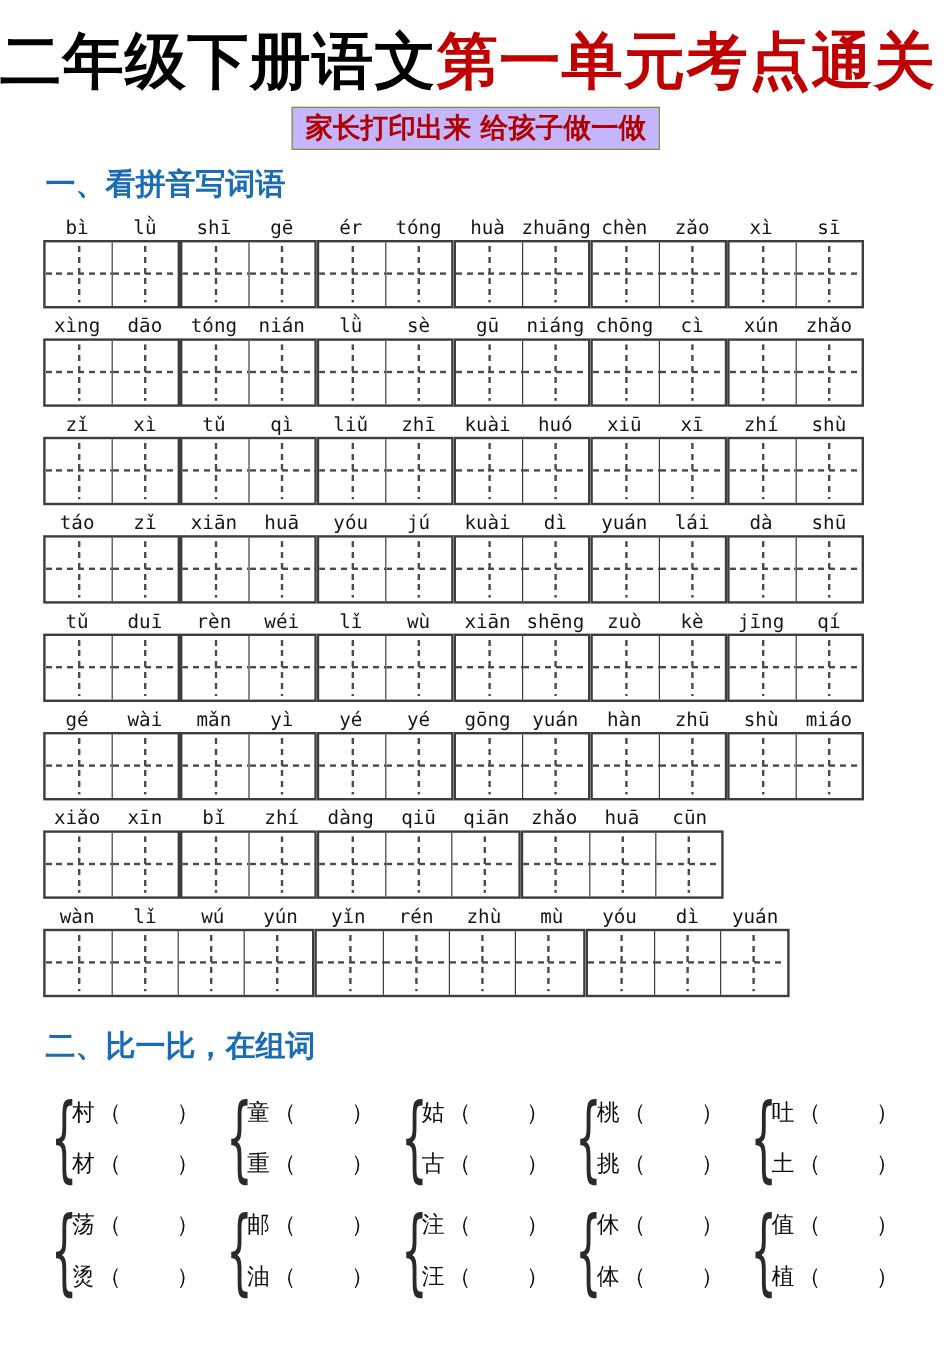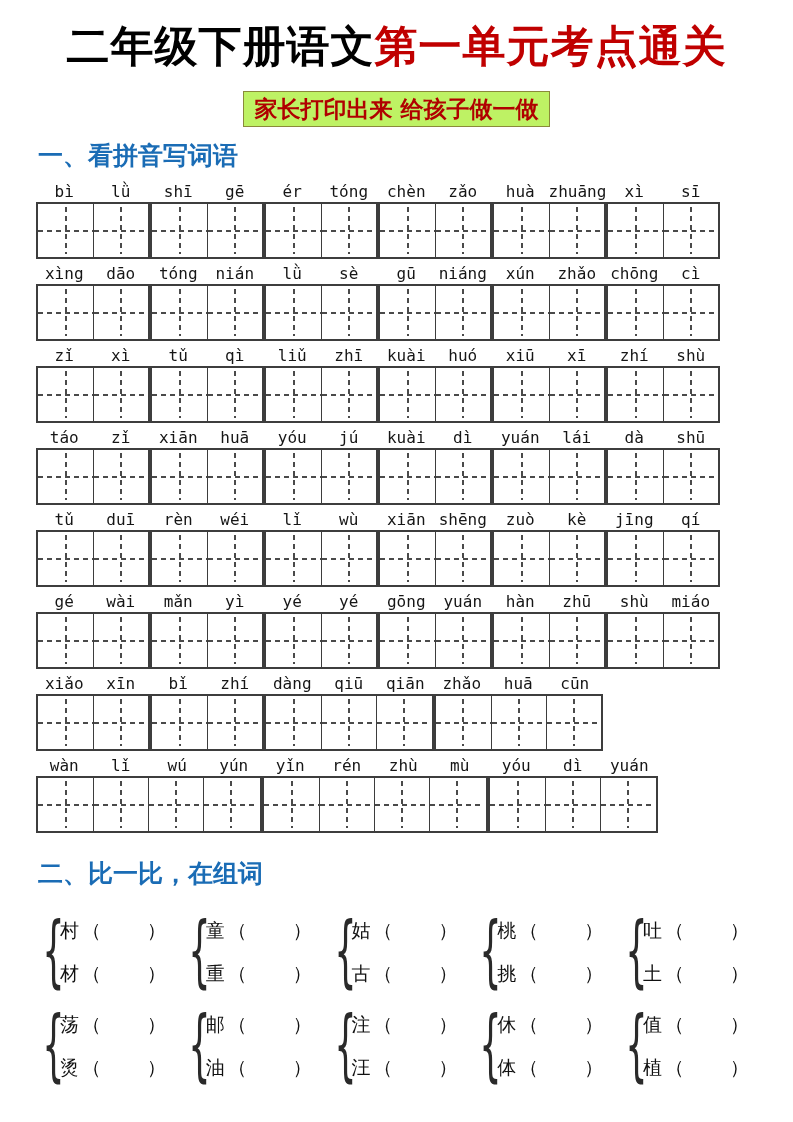--- a/index.html
+++ b/index.html
@@ -6,35 +6,34 @@
   body{
     width:793px;height:1122px;
     background:#ffffff;
     font-family:"Liberation Sans",sans-serif;
     position:relative;overflow:hidden;
   }
   .page{width:793px;height:1122px;background:#fff;}
 
   
   .title{
-    text-align:center;
-    margin:22px 0 20px 0;
+    margin:22px 0 8px 0;
     font-family:"DejaVu Serif",serif;
     font-weight:bold;
-    font-size:43px;
+    font-size:51px;
     line-height:1.15;
     letter-spacing:1px;
     color:#000;
     white-space:nowrap;
   }
   .title .red{color:#c00000;}
   .banner-wrap{text-align:center;margin:0 0 10px 0;}
   .banner{
     display:inline-block;
-    background:#bef264;
+    background:#c4b5fd;
     border:1px solid #8a8a3a;
     color:#b00000;
     font-family:"DejaVu Serif",serif;
     font-weight:bold;
     font-size:23px;
     line-height:1.3;
     padding:2px 10px;
   }
   .heading{
     color:#1a6cb5;
@@ -157,40 +156,40 @@
             <span class="syl">ér</span>
             <span class="syl">tóng</span>
           </div>
           <div class="grid">
             <div class="cell"></div>
             <div class="cell"></div>
           </div>
         </div>
         <div class="group">
           <div class="pline">
+            <span class="syl">huà</span>
+            <span class="syl">zhuāng</span>
+          </div>
+          <div class="grid">
+            <div class="cell"></div>
+            <div class="cell"></div>
+          </div>
+        </div>
+        <div class="group">
+          <div class="pline">
             <span class="syl">chèn</span>
             <span class="syl">zǎo</span>
           </div>
           <div class="grid">
             <div class="cell"></div>
             <div class="cell"></div>
           </div>
         </div>
         <div class="group">
           <div class="pline">
-            <span class="syl">huà</span>
-            <span class="syl">zhuāng</span>
-          </div>
-          <div class="grid">
-            <div class="cell"></div>
-            <div class="cell"></div>
-          </div>
-        </div>
-        <div class="group">
-          <div class="pline">
             <span class="syl">xì</span>
             <span class="syl">sī</span>
           </div>
           <div class="grid">
             <div class="cell"></div>
             <div class="cell"></div>
           </div>
         </div>
       </div>
       <div class="pinyin-row">
@@ -229,32 +228,32 @@
             <span class="syl">gū</span>
             <span class="syl">niáng</span>
           </div>
           <div class="grid">
             <div class="cell"></div>
             <div class="cell"></div>
           </div>
         </div>
         <div class="group">
           <div class="pline">
+            <span class="syl">chōng</span>
+            <span class="syl">cì</span>
+          </div>
+          <div class="grid">
+            <div class="cell"></div>
+            <div class="cell"></div>
+          </div>
+        </div>
+        <div class="group">
+          <div class="pline">
             <span class="syl">xún</span>
             <span class="syl">zhǎo</span>
-          </div>
-          <div class="grid">
-            <div class="cell"></div>
-            <div class="cell"></div>
-          </div>
-        </div>
-        <div class="group">
-          <div class="pline">
-            <span class="syl">chōng</span>
-            <span class="syl">cì</span>
           </div>
           <div class="grid">
             <div class="cell"></div>
             <div class="cell"></div>
           </div>
         </div>
       </div>
       <div class="pinyin-row">
         <div class="group">
           <div class="pline">

